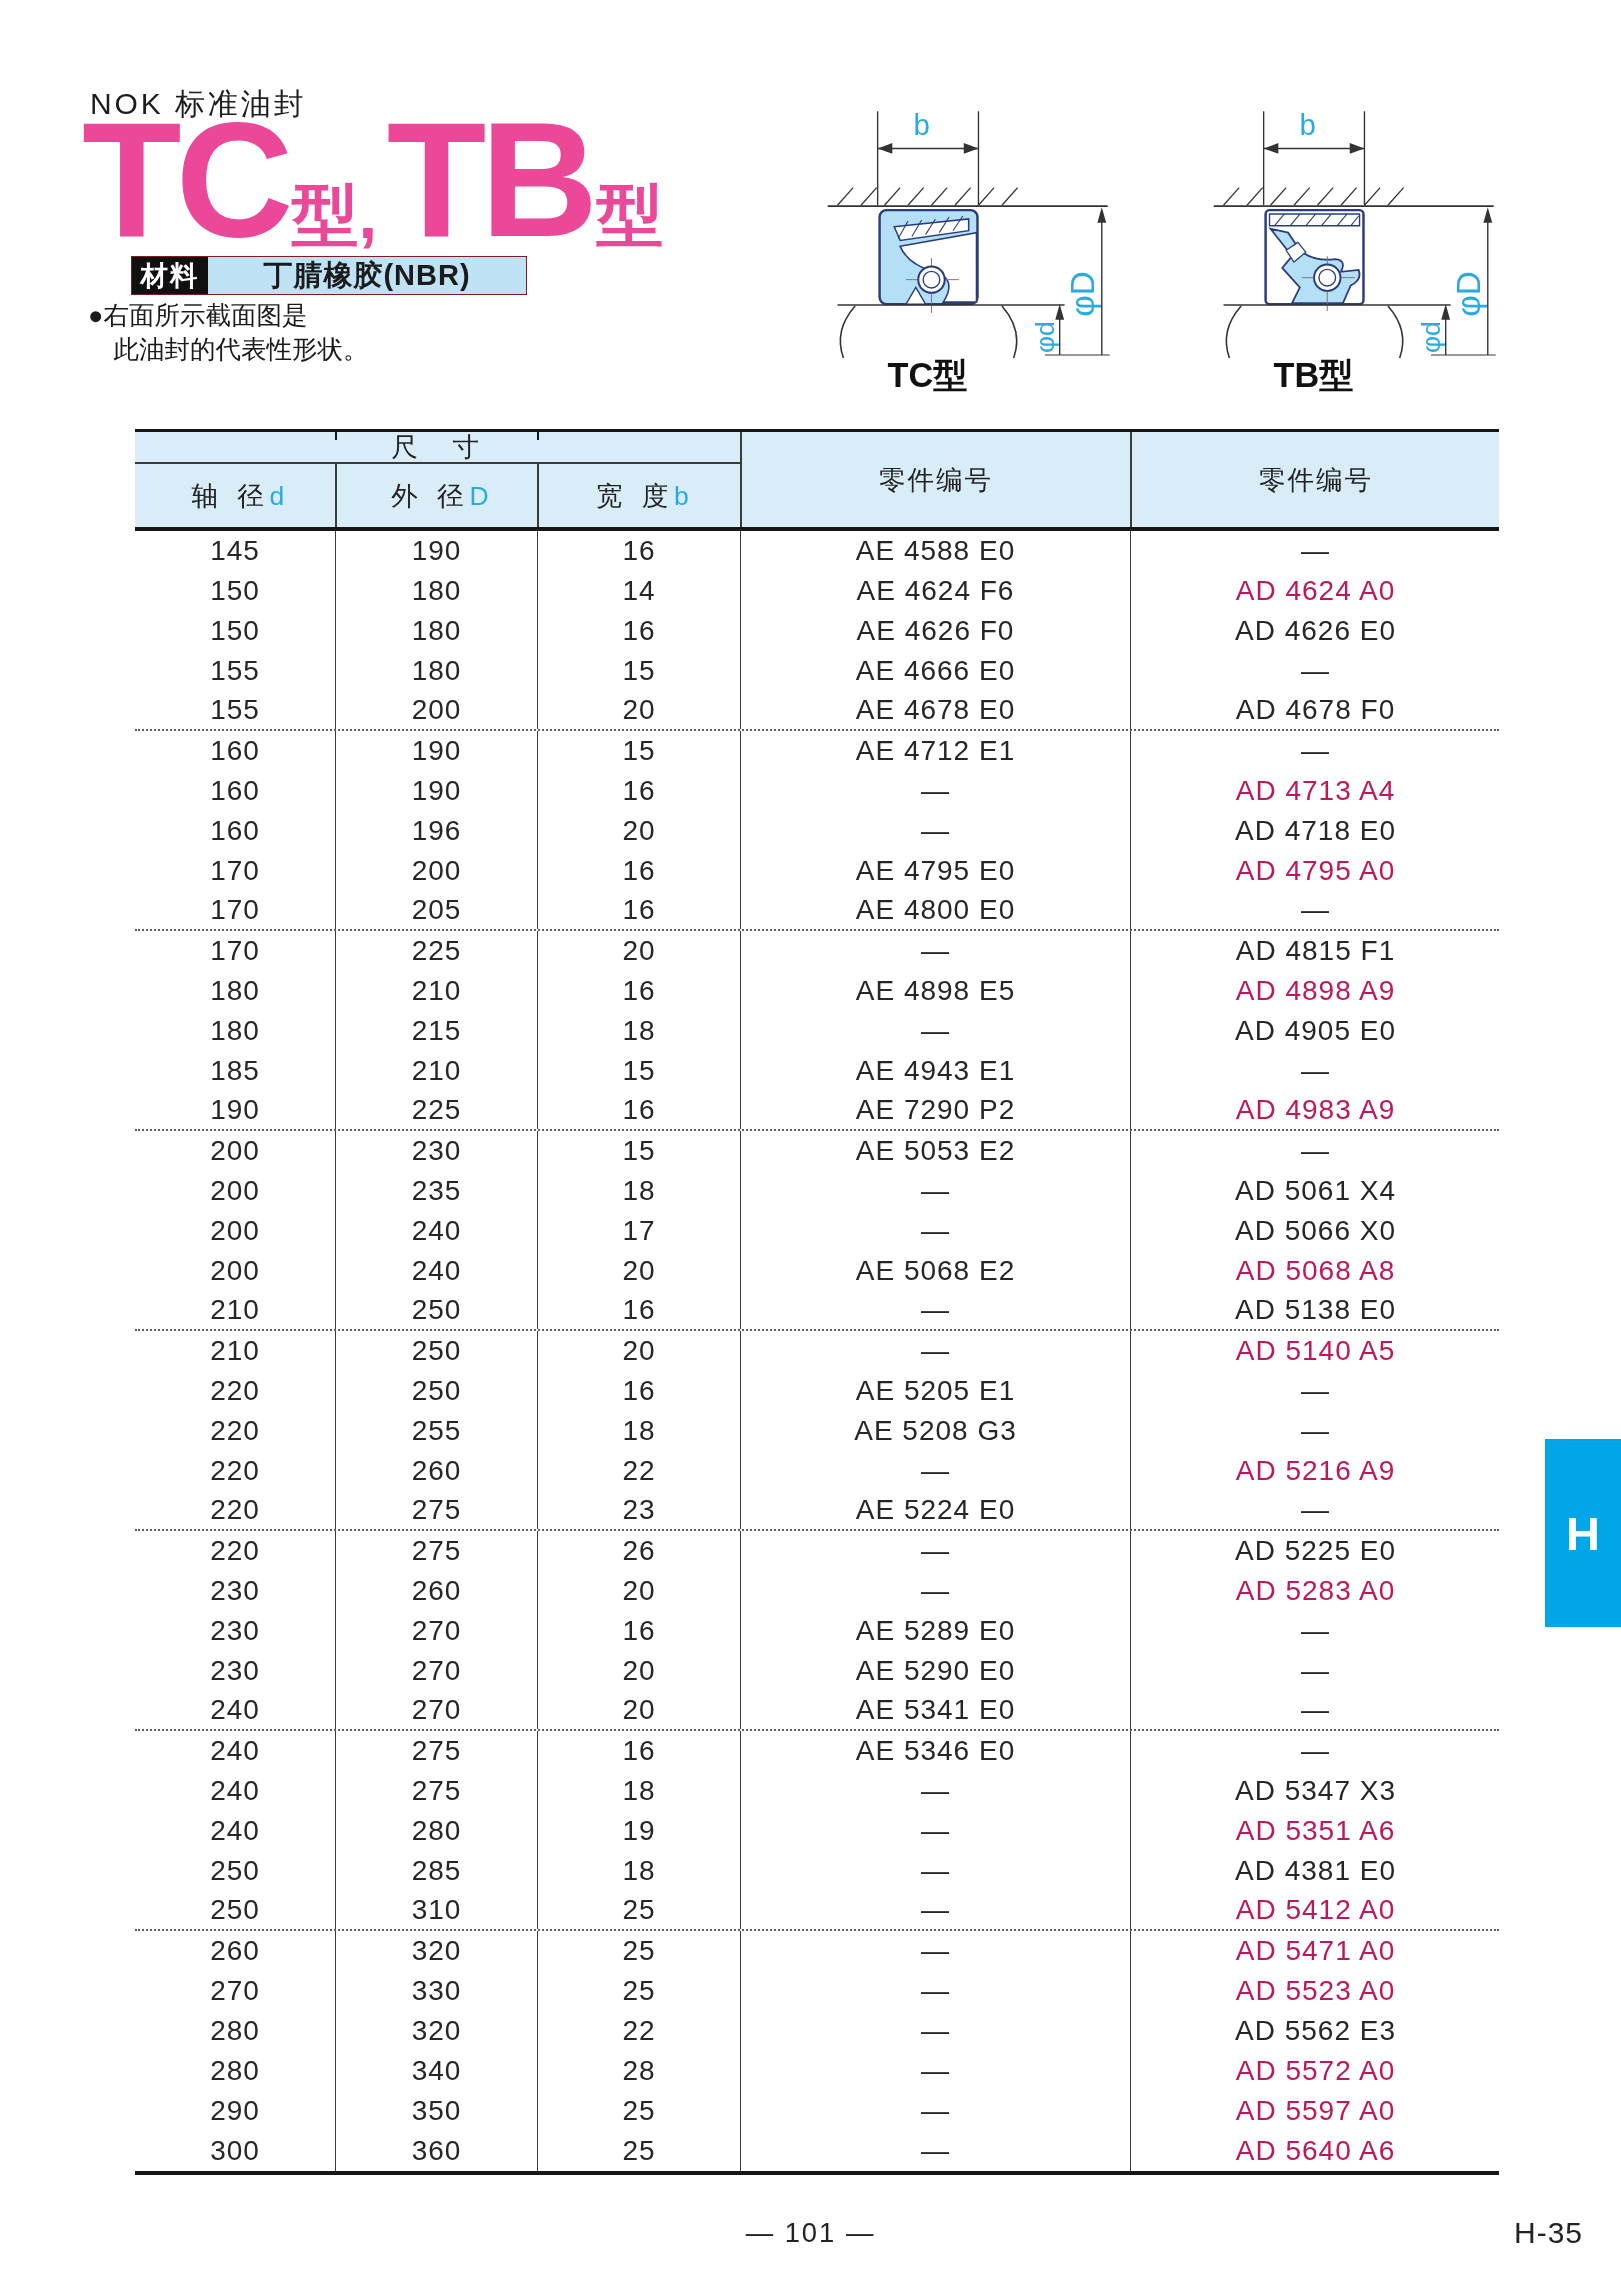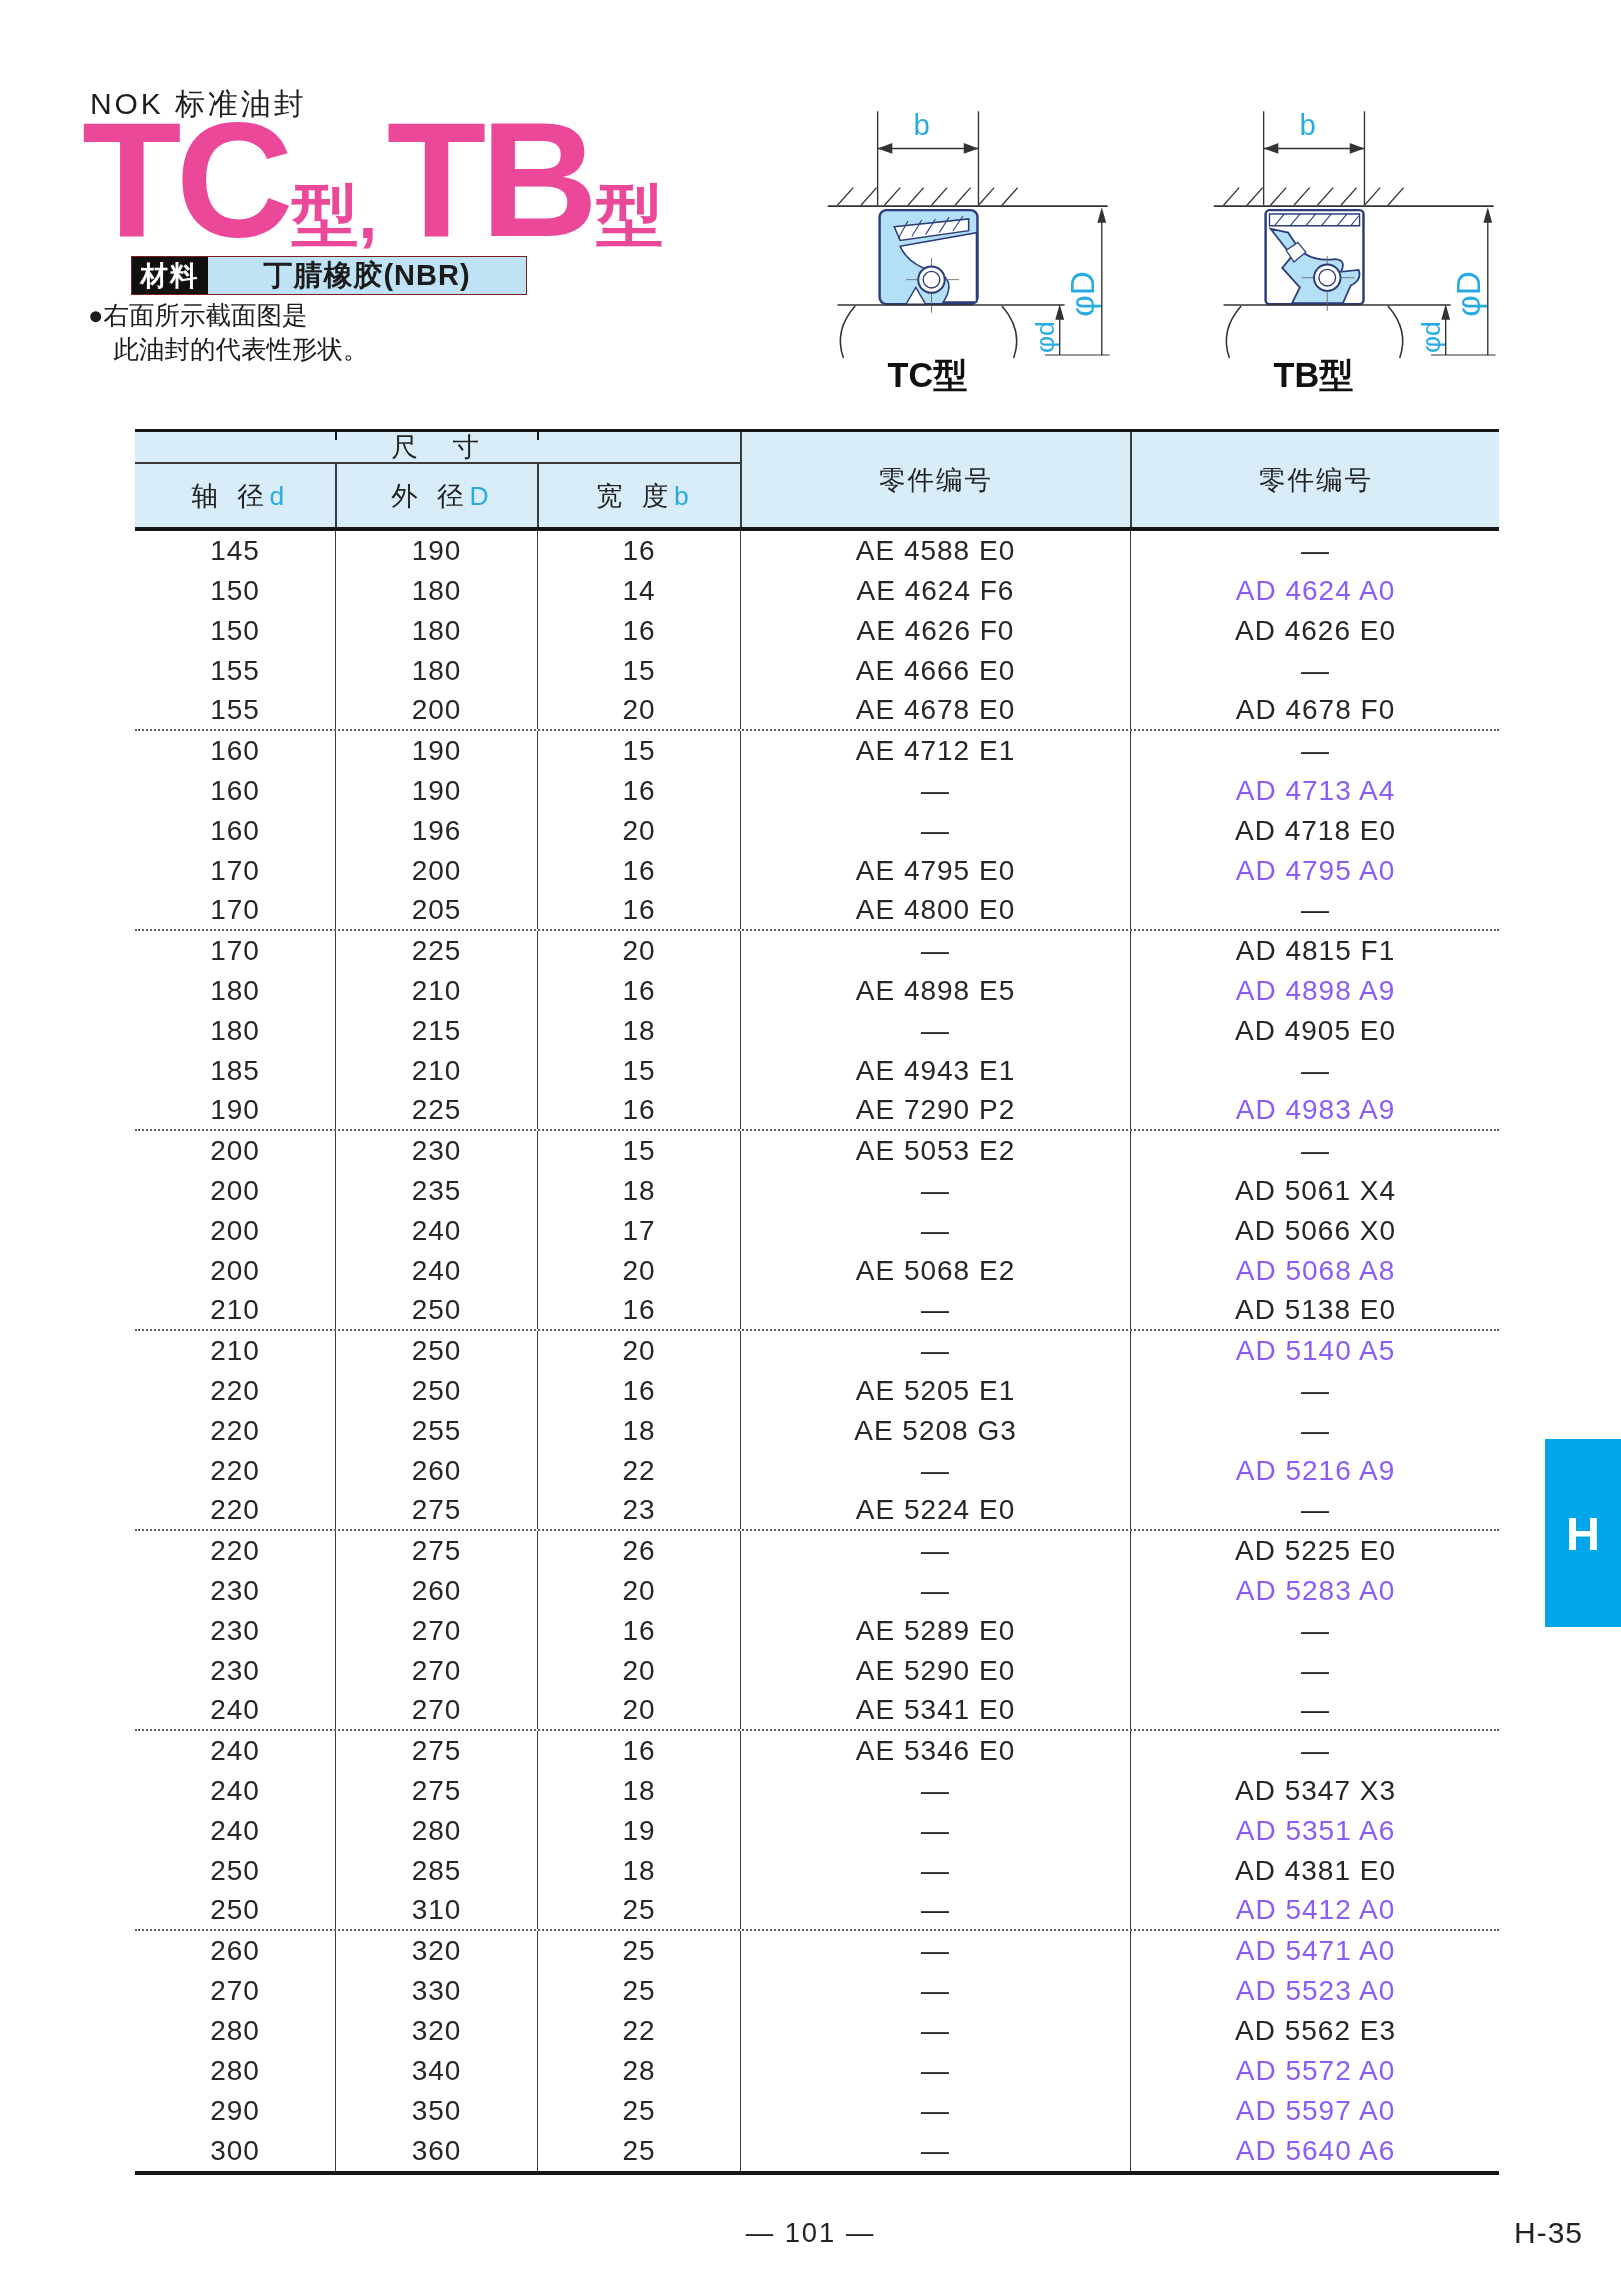--- a/index.html
+++ b/index.html
@@ -37,21 +37,21 @@
   .h-sub .sym { color:#29abe2; letter-spacing:0; padding-left:0; margin-top:1px; font-size:26.5px; }
   .h-part { grid-row:1/3; display:flex; align-items:center; justify-content:center; font-size:26.5px; color:#222; letter-spacing:2px; }
   .bl { border-left:2px solid #3a3a3a; }
   .tick { position:absolute; top:0; width:2px; height:7.8px; background:#161616; }
 
   .tbody { border-bottom:4.9px solid #161616; }
   .row { display:grid; grid-template-columns:200px 202px 203px 390px 370px; height:40px; }
   .row.group-end { border-bottom:2px dotted #5e5e5e; }
   .cell { display:flex; align-items:center; justify-content:center; font-size:28px; color:#262626; letter-spacing:1px; }
   .row .cell:nth-child(n+2) { border-left:1.5px solid #3c3c3c; }
-  .cell.blue { color:#8b5cf6; }
+  .cell.blue { color:#be185d; }
 
   
   .h-tab { position:absolute; left:1545px; top:1439px; width:76px; height:188px; background:#00a6e8;
     color:#fff; font-size:47px; font-weight:bold; display:flex; align-items:center; justify-content:center; }
   .page-num { position:absolute; top:2217px; left:0; width:1621px; text-align:center; font-size:27.4px; color:#222; letter-spacing:2px; }
   .corner-ref { position:absolute; top:2216px; left:1514px; font-size:30px; color:#222; letter-spacing:1px; }
 
   svg text { font-family:"Liberation Sans", sans-serif; }
 </style>
 </head>

